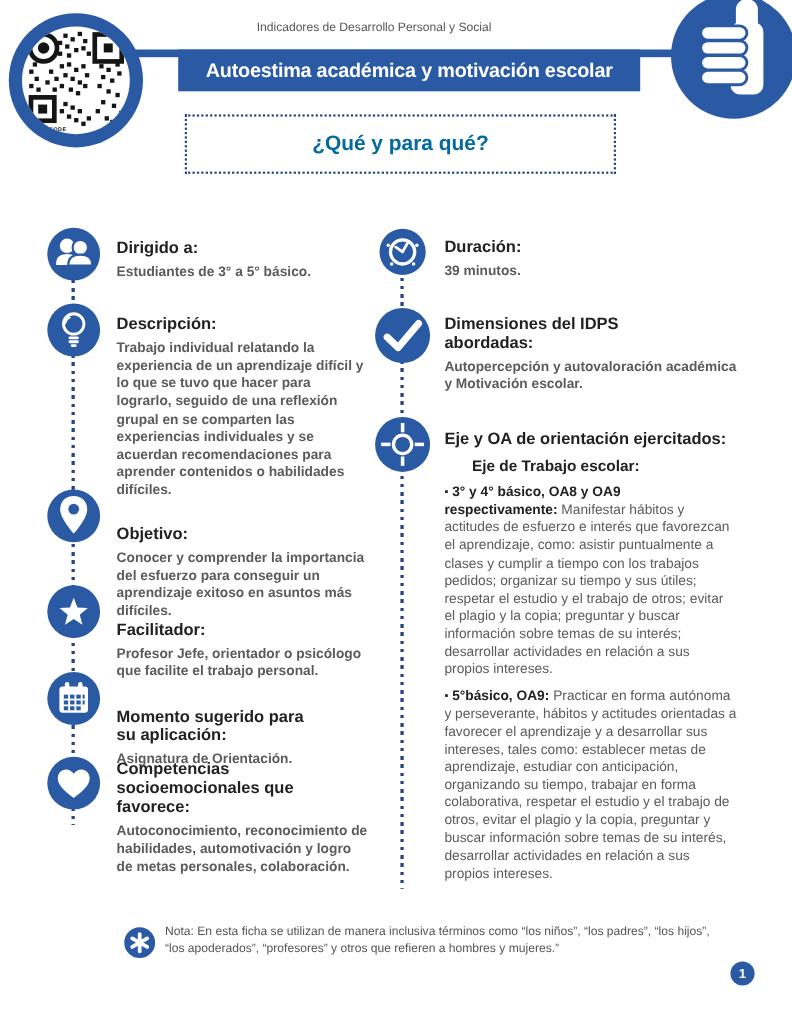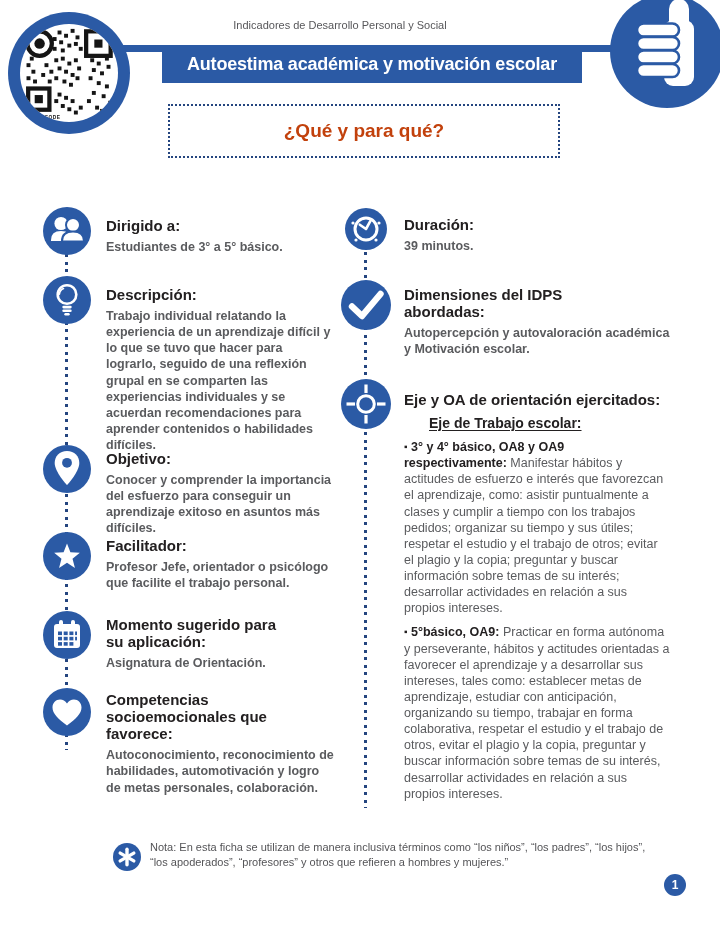--- a/index.html
+++ b/index.html
@@ -13,44 +13,44 @@
   .banner{position:absolute;left:162px;top:45px;width:420px;height:38px;background:#2b5aa5;z-index:2;
           display:flex;align-items:center;justify-content:center;}
   .banner-title{color:#ffffff;font-weight:bold;font-size:18px;letter-spacing:-0.2px;white-space:nowrap;}
   .qr-wrap{position:absolute;left:8px;top:12px;width:122px;height:122px;border-radius:50%;
            background:#2b5aa5;z-index:3;display:flex;align-items:center;justify-content:center;}
   .qr-inner{width:98px;height:98px;border-radius:50%;background:#ffffff;overflow:hidden;}
   .thumb-wrap{position:absolute;left:610px;top:-6px;width:114px;height:114px;border-radius:50%;
               background:#2b5aa5;z-index:3;overflow:hidden;}
   .qbox{position:absolute;left:168px;top:104px;width:392px;height:54px;box-sizing:border-box;
         border:2px dotted #24457f;display:flex;align-items:center;justify-content:center;}
-  .qbox-title{font-size:19px;font-weight:bold;color:#c2410c;}
+  .qbox-title{font-size:19px;font-weight:bold;color:#0369a1;}
 
   
   .vline{position:absolute;width:3px;z-index:0;
          background-image:repeating-linear-gradient(to bottom,#24457f 0 3px,transparent 3px 7.5px);}
   .vline.left{left:65px;top:232px;height:518px;}
   .vline.right{left:364px;top:230px;height:578px;}
 
   
   .sec{position:absolute;display:flex;z-index:2;}
   .circ{border-radius:50%;background:#2b5aa5;flex:none;display:flex;align-items:center;justify-content:center;}
   .i48{width:48px;height:48px;}
   .i42{width:42px;height:42px;}
   .i50{width:50px;height:50px;}
   .stx{margin-left:15px;}
   .sec-title{font-size:15px;font-weight:bold;color:#232021;line-height:1.14;}
   .sec-body{font-size:12.5px;color:#5a5b5e;line-height:1.29;margin-top:5px;font-weight:bold;}
   .pt10{padding-top:10px;} .pt8{padding-top:8px;} .pt6{padding-top:6px;}
-  .pt5{padding-top:5px;} .pt3{padding-top:3px;} .pt12{padding-top:12px;}
+  .pt5{padding-top:5px;margin-top:27px;} .pt3{padding-top:3px;} .pt12{padding-top:12px;}
   .w175{max-width:175px;} .w205{max-width:205px;}
   .lw{width:228px;} .rw{width:266px;}
 
   .eje-sub{font-size:14px;font-weight:bold;color:#232021;margin-top:7px;
-           text-decoration:underline;text-underline-offset:2px;padding-left:25px;}
+           text-underline-offset:2px;padding-left:25px;}
   .bullet{margin:8px 0 0;font-size:12.5px;color:#5a5b5e;line-height:1.29;}
   .bullet b{color:#232021;}
   .bmark{color:#232021;font-size:10px;vertical-align:1px;}
 
   
   .note-icon{position:absolute;left:113px;top:843px;width:28px;height:28px;border-radius:50%;
              background:#2b5aa5;display:flex;align-items:center;justify-content:center;z-index:2;}
   .note-text{position:absolute;left:150px;top:840px;width:500px;font-size:11px;
              color:#545457;line-height:1.32;}
   .page-num{position:absolute;left:664px;top:874px;width:22px;height:22px;border-radius:50%;

